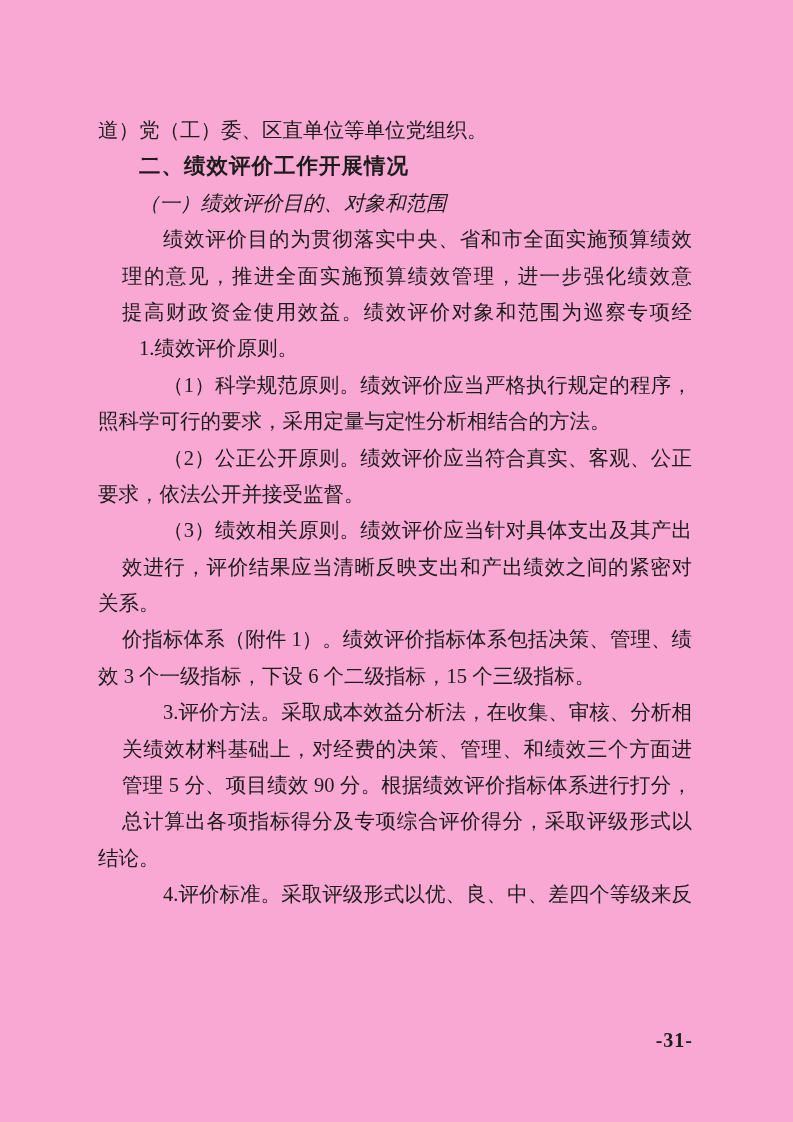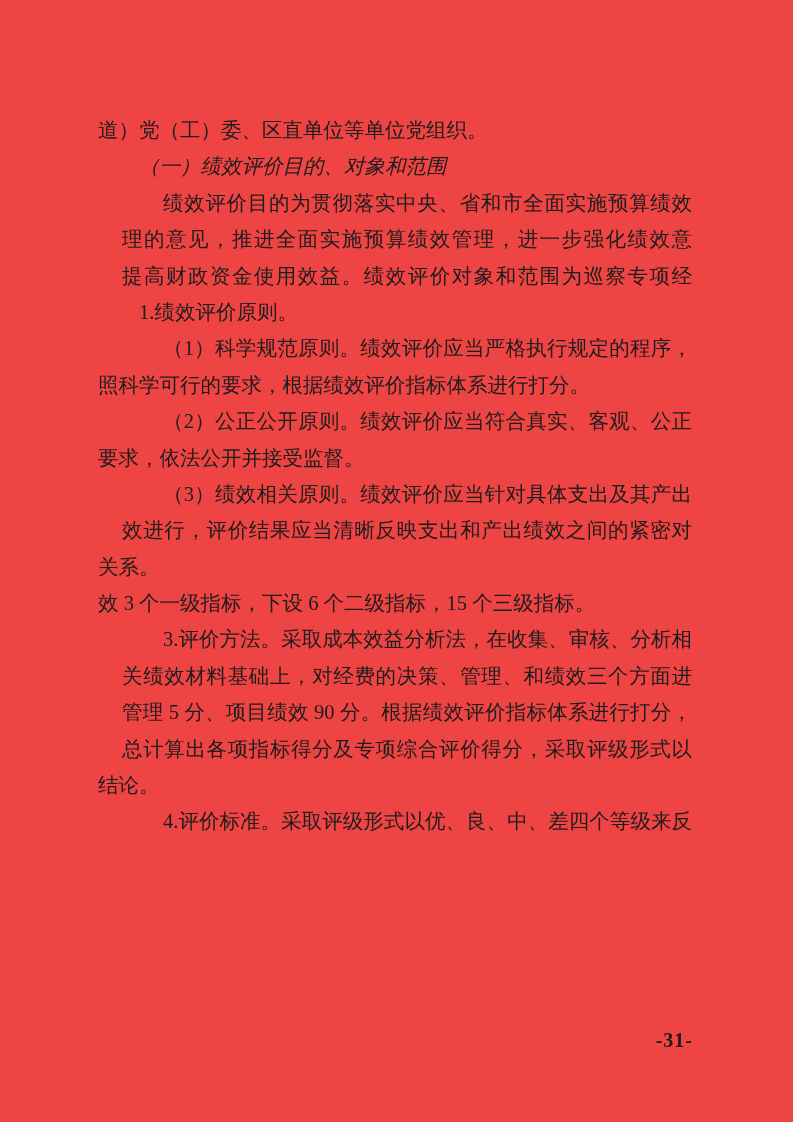--- a/index.html
+++ b/index.html
@@ -1,20 +1,20 @@
 <!DOCTYPE html>
 <html><head>
 <meta charset="utf-8">
 <style>
   html, body { margin: 0; padding: 0; background: #ffffff; }
   .page {
     position: relative;
     width: 793px;
     height: 1122px;
-    background: #ef4444;
+    background: #f9a8d4;
     overflow: hidden;
     font-family: "Liberation Serif", "DejaVu Serif", serif;
     color: #1c1c1c;
   }
   .content {
     position: absolute;
     left: 98px;
     top: 112px;
     width: 594px;
   }
@@ -49,32 +49,34 @@
     color: #1c1c1c;
     font-weight: bold;
   }
 </style>
 </head>
 <body>
 
 <div class="page">
   <div class="content" id="doc-lines">
       <div class="line body">道）党（工）委、区直单位等单位党组织。</div>
+      <div class="line h1 ind">二、绩效评价工作开展情况</div>
       <div class="line h2 ind">（一）绩效评价目的、对象和范围</div>
       <div class="line body ind j">绩效评价目的为贯彻落实中央、省和市全面实施预算绩效管</div>
       <div class="line body j">理的意见，推进全面实施预算绩效管理，进一步强化绩效意识、</div>
       <div class="line body j">提高财政资金使用效益。绩效评价对象和范围为巡察专项经费。</div>
       <div class="line body ind">1.绩效评价原则。</div>
       <div class="line body ind j">（1）科学规范原则。绩效评价应当严格执行规定的程序，按</div>
-      <div class="line body">照科学可行的要求，根据绩效评价指标体系进行打分。</div>
+      <div class="line body">照科学可行的要求，采用定量与定性分析相结合的方法。</div>
       <div class="line body ind j">（2）公正公开原则。绩效评价应当符合真实、客观、公正的</div>
       <div class="line body">要求，依法公开并接受监督。</div>
       <div class="line body ind j">（3）绩效相关原则。绩效评价应当针对具体支出及其产出绩</div>
       <div class="line body j">效进行，评价结果应当清晰反映支出和产出绩效之间的紧密对应</div>
       <div class="line body">关系。</div>
+      <div class="line body j">价指标体系（附件 1）。绩效评价指标体系包括决策、管理、绩</div>
       <div class="line body">效 3 个一级指标，下设 6 个二级指标，15 个三级指标。</div>
       <div class="line body ind j">3.评价方法。采取成本效益分析法，在收集、审核、分析相</div>
       <div class="line body j">关绩效材料基础上，对经费的决策、管理、和绩效三个方面进行</div>
       <div class="line body j">管理 5 分、项目绩效 90 分。根据绩效评价指标体系进行打分，汇</div>
       <div class="line body j">总计算出各项指标得分及专项综合评价得分，采取评级形式以优</div>
       <div class="line body">结论。</div>
       <div class="line body ind j">4.评价标准。采取评级形式以优、良、中、差四个等级来反</div>
     </div>
   <div class="page-number">-31-</div>
 </div>

